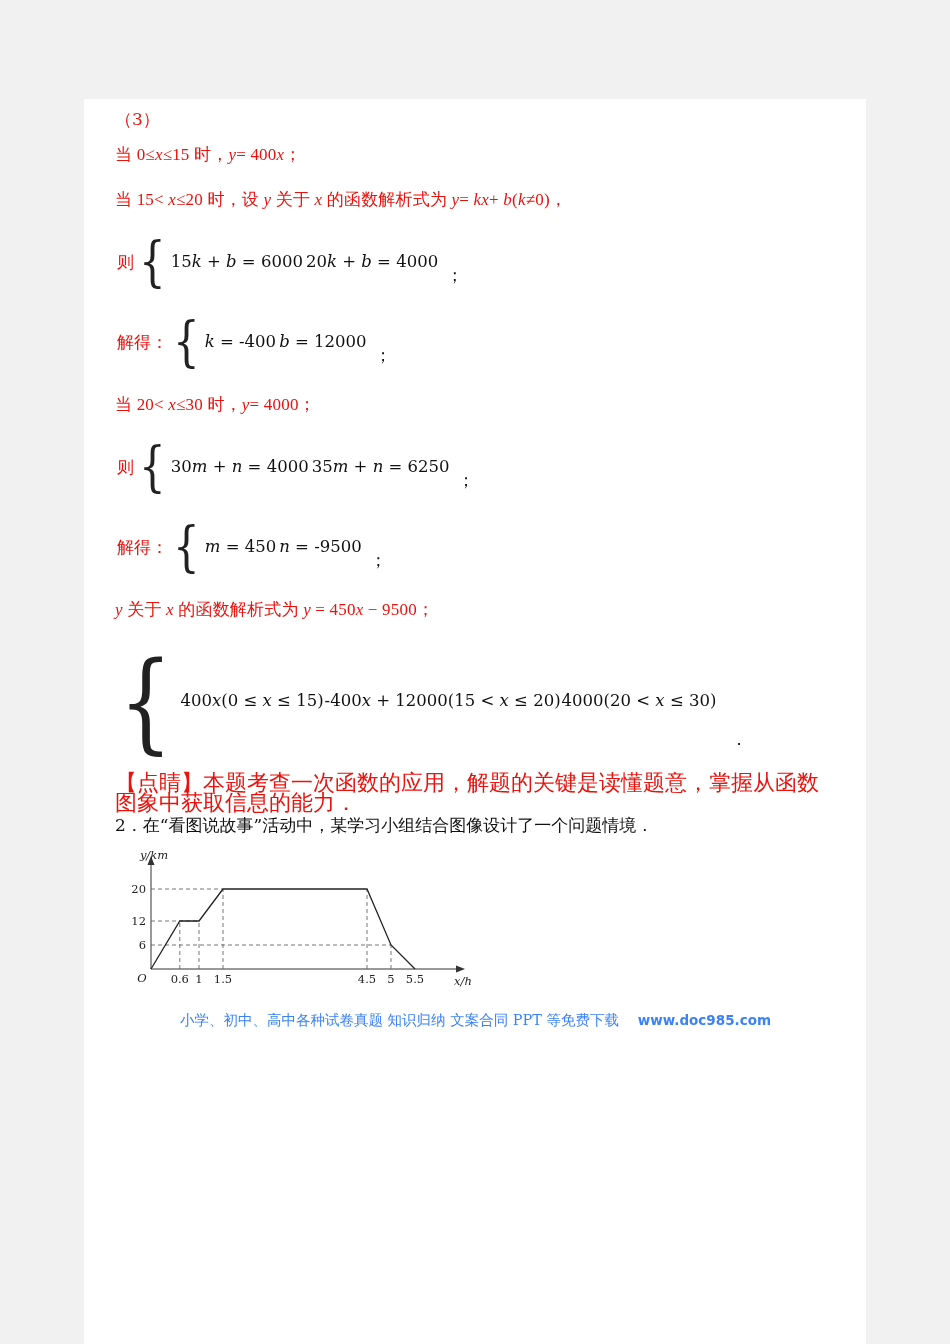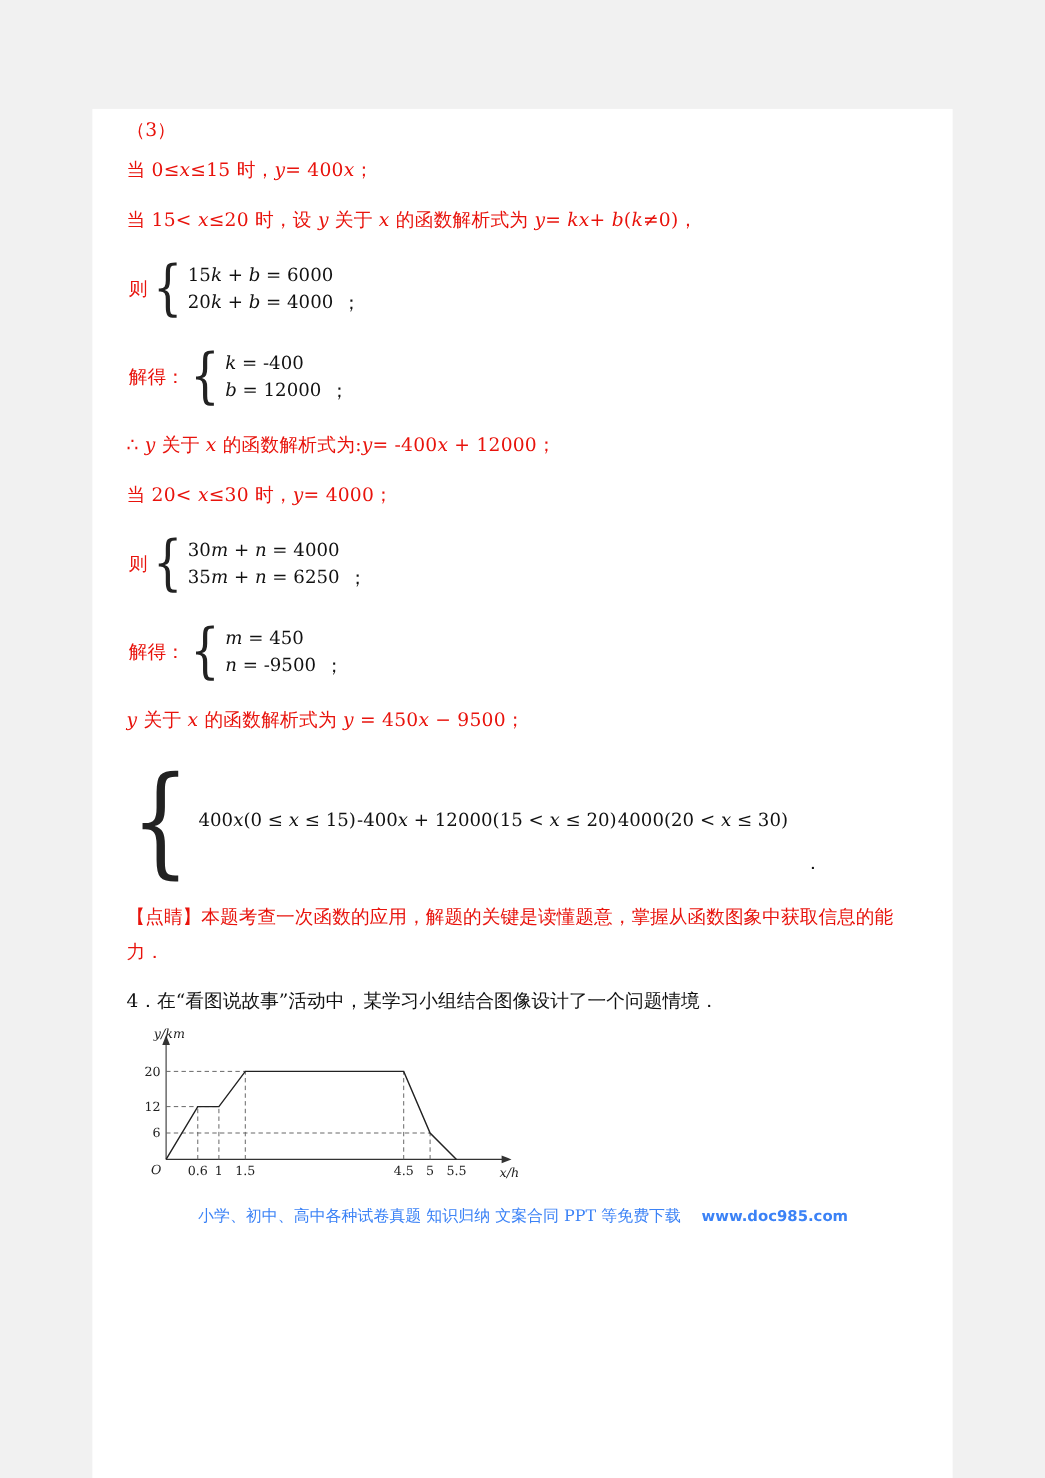--- a/index.html
+++ b/index.html
@@ -10,49 +10,49 @@
     color:#111;
     position:relative;
     overflow:hidden;
   }
   .page {
     position:absolute; left:84px; top:99px;
     width:782px; height:1245px;
     background:#ffffff;
     padding:8px 30px 0 31px;
   }
-  .line { font-size:17px; line-height:24px; margin-bottom:21px; letter-spacing:0.2px; }
+  .line { font-size:17px; line-height:24px; margin-bottom:21px; letter-spacing:0.2px;font-family:Liberation Serif, serif; }
   .red { color: var(--red, #e60000); }
   .mt8 { margin-top:8px; }
   .heading { font-size:17px; line-height:24px; margin-bottom:12px; }
 
   
   .system { display:flex; align-items:center; margin:4px 0 22px 2px; height:58px; }
   .sys-label { font-size:17px; margin-right:3px; white-space:nowrap; }
   .brace {
     font-size:42px; line-height:58px; display:inline-block;
     transform:scaleY(1.3); transform-origin:center;
     font-weight:300; color:#222; margin:0 5px 0 2px;
   }
-  .eqs { display:flex; flex-direction:column; justify-content:center; gap:3px; }
+  .eqs { display:flex; flex-direction:row; justify-content:center; gap:3px; }
   .eq { font-size:16.5px; line-height:22px; color:#111; white-space:nowrap; }
   .sys-punct { align-self:flex-end; margin-left:8px; padding-bottom:4px; font-size:17px; color:#111; }
 
   
   .piecewise { display:flex; align-items:center; margin:6px 0 14px 4px; height:116px; }
   .pw-brace {
     font-size:84px; line-height:110px; display:inline-block;
     transform:scaleY(1.3); transform-origin:center;
     font-weight:300; color:#222; margin-right:8px;
   }
   .pw-eqs { display:flex; align-items:center; gap:1px; }
   .pw-row { font-size:16.5px; line-height:26px; white-space:nowrap; }
   .pw-punct { align-self:flex-end; margin-left:14px; padding-bottom:8px; font-size:17px; }
 
-  .note { font-size:17px; line-height:32px; margin-bottom:16px; }
+  .note { font-size:22px; line-height:20px; }
   .p2-intro { font-size:17px; line-height:24px; margin-bottom:0; }
 
   figure.graph { margin:10px 0 12px 6px; }
   figure.graph svg { display:block; }
   figure.graph text { font-family:"DejaVu Serif", serif; }
 
   .body-text .line2x { font-size:17px; line-height:45px; margin:0; letter-spacing:0.3px; white-space:nowrap; }
 
   .footer { margin-top:12px; text-align:center; font-size:14.5px; color:#3b82f6; }
   .footer .site { font-weight:bold; margin-left:14px; font-family:"DejaVu Sans", sans-serif; font-size:13.5px; }
@@ -81,21 +81,20 @@
   <div class="system">
     <span class="sys-label red">解得：</span>
     <span class="brace">{</span>
     <span class="eqs">
       <span class="eq"><i>k</i> = -400</span>
       <span class="eq"><i>b</i> = 12000</span>
     </span>
     <span class="sys-punct">；</span>
   </div>
 
-  <div class="line red mt8">∴ <i>y</i> 关于 <i>x</i> 的函数解析式为:<i>y</i>= -400<i>x</i> + 12000；</div>
   <div class="line red">当 20&lt; <i>x</i>≤30 时，<i>y</i>= 4000；</div>
 
   <div class="system">
     <span class="sys-label red">则</span>
     <span class="brace">{</span>
     <span class="eqs">
       <span class="eq">30<i>m</i> + <i>n</i> = 4000</span>
       <span class="eq">35<i>m</i> + <i>n</i> = 6250</span>
     </span>
     <span class="sys-punct">；</span>
@@ -118,21 +117,21 @@
     <span class="pw-eqs">
       <span class="pw-row">400<i>x</i>(0 ≤ <i>x</i> ≤ 15)</span>
       <span class="pw-row">-400<i>x</i> + 12000(15 &lt; <i>x</i> ≤ 20)</span>
       <span class="pw-row">4000(20 &lt; <i>x</i> ≤ 30)</span>
     </span>
     <span class="pw-punct">．</span>
   </div>
 
   <div class="note red">【点睛】本题考查一次函数的应用，解题的关键是读懂题意，掌握从函数图象中获取信息的能力．</div>
 
-  <div class="p2-intro">4．在“看图说故事”活动中，某学习小组结合图像设计了一个问题情境．</div>
+  <div class="p2-intro">2．在“看图说故事”活动中，某学习小组结合图像设计了一个问题情境．</div>
 
   <figure class="graph">
     <svg id="chart-svg" width="360" height="152">
         <line x1="30" y1="122" x2="30" y2="16" stroke="#333" stroke-width="1"></line>
         <line x1="30" y1="122" x2="336" y2="122" stroke="#333" stroke-width="1"></line>
         <path d="M30 9 L26.5 18 L33.5 18 Z" fill="#333"></path>
         <path d="M344 122 L335 118.5 L335 125.5 Z" fill="#333"></path>
         <line x1="30" y1="74" x2="78" y2="74" stroke="#666" stroke-width="0.9" stroke-dasharray="4 3"></line>
         <line x1="30" y1="42" x2="102" y2="42" stroke="#666" stroke-width="0.9" stroke-dasharray="4 3"></line>
         <line x1="30" y1="98" x2="270" y2="98" stroke="#666" stroke-width="0.9" stroke-dasharray="4 3"></line>

